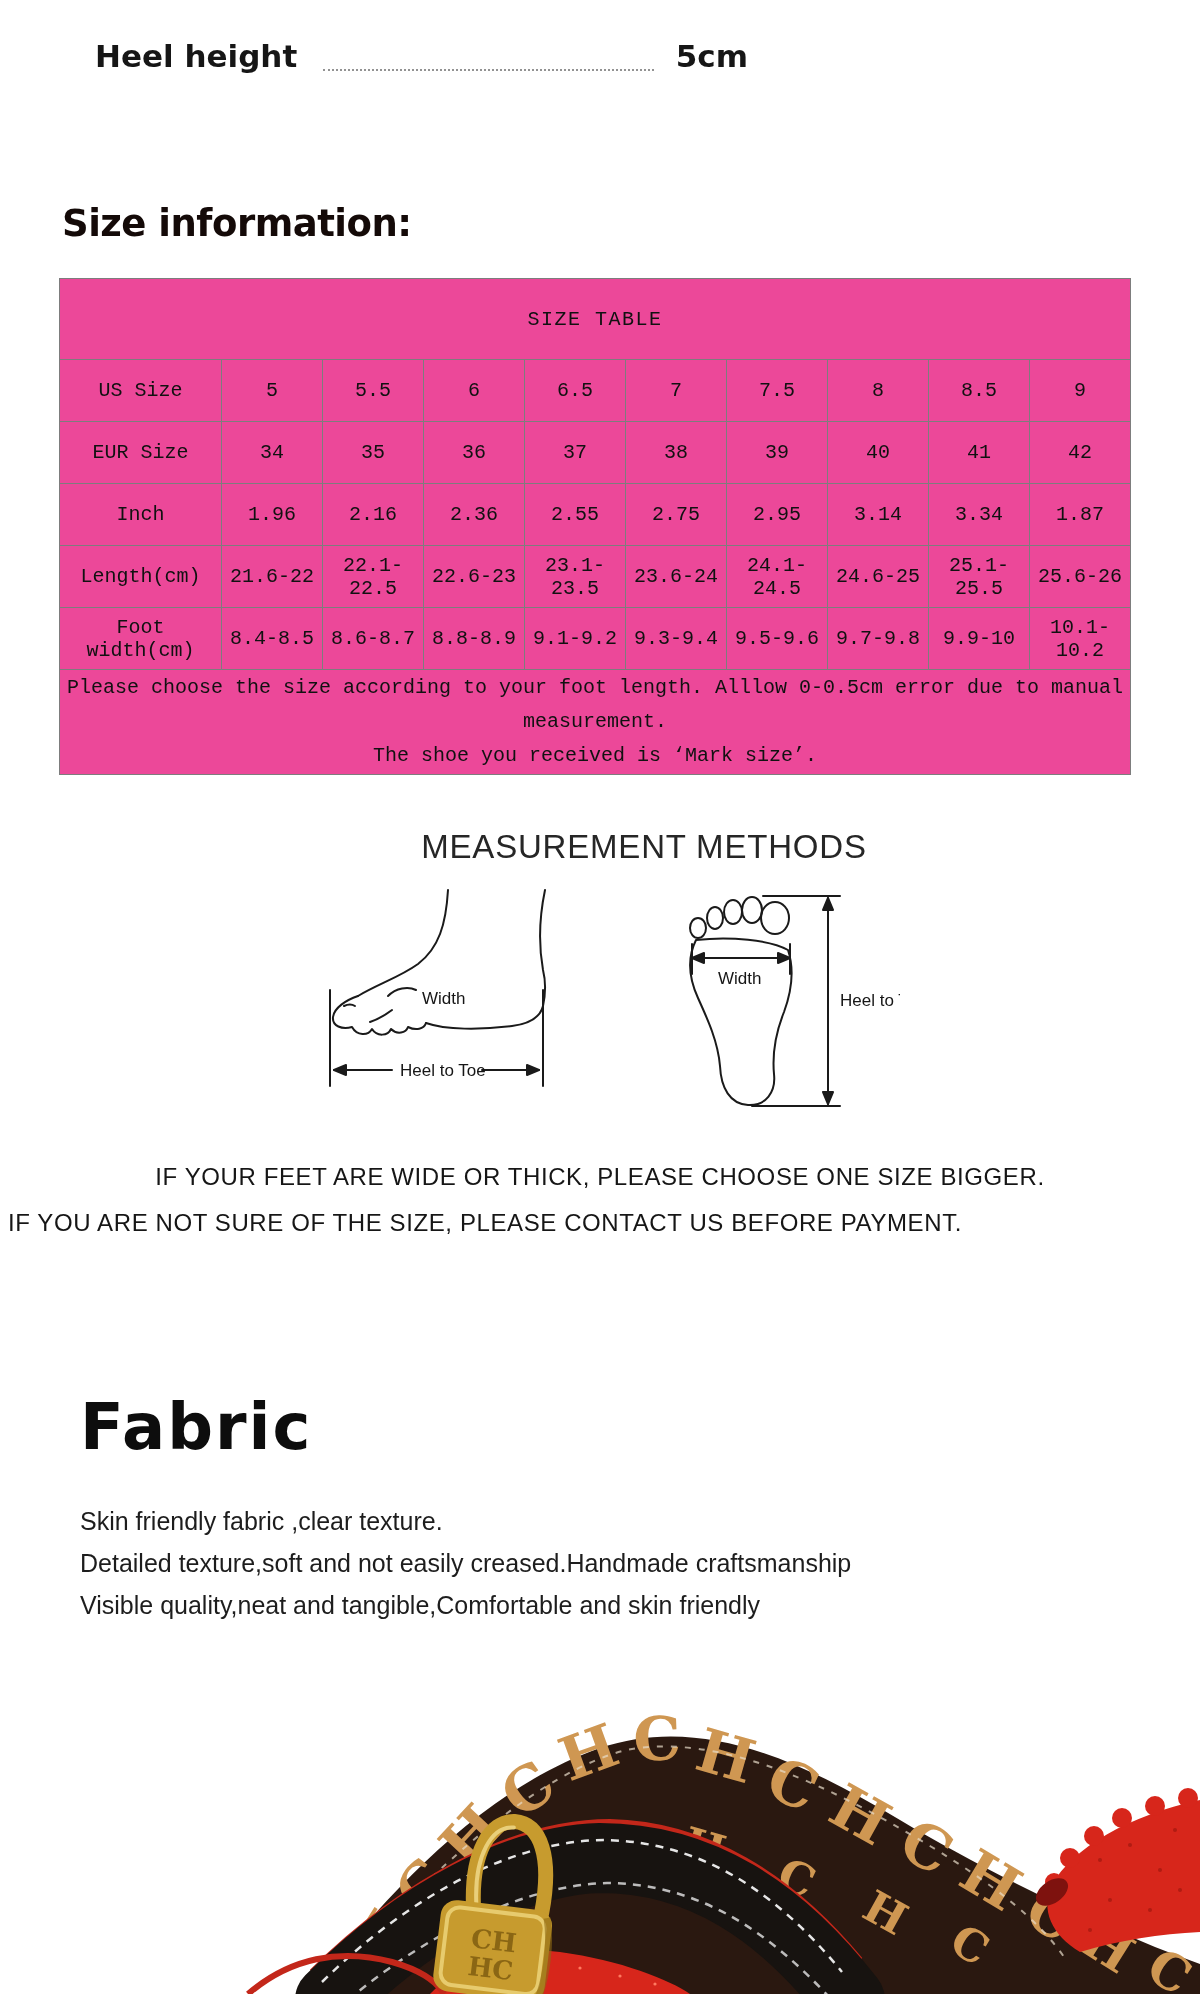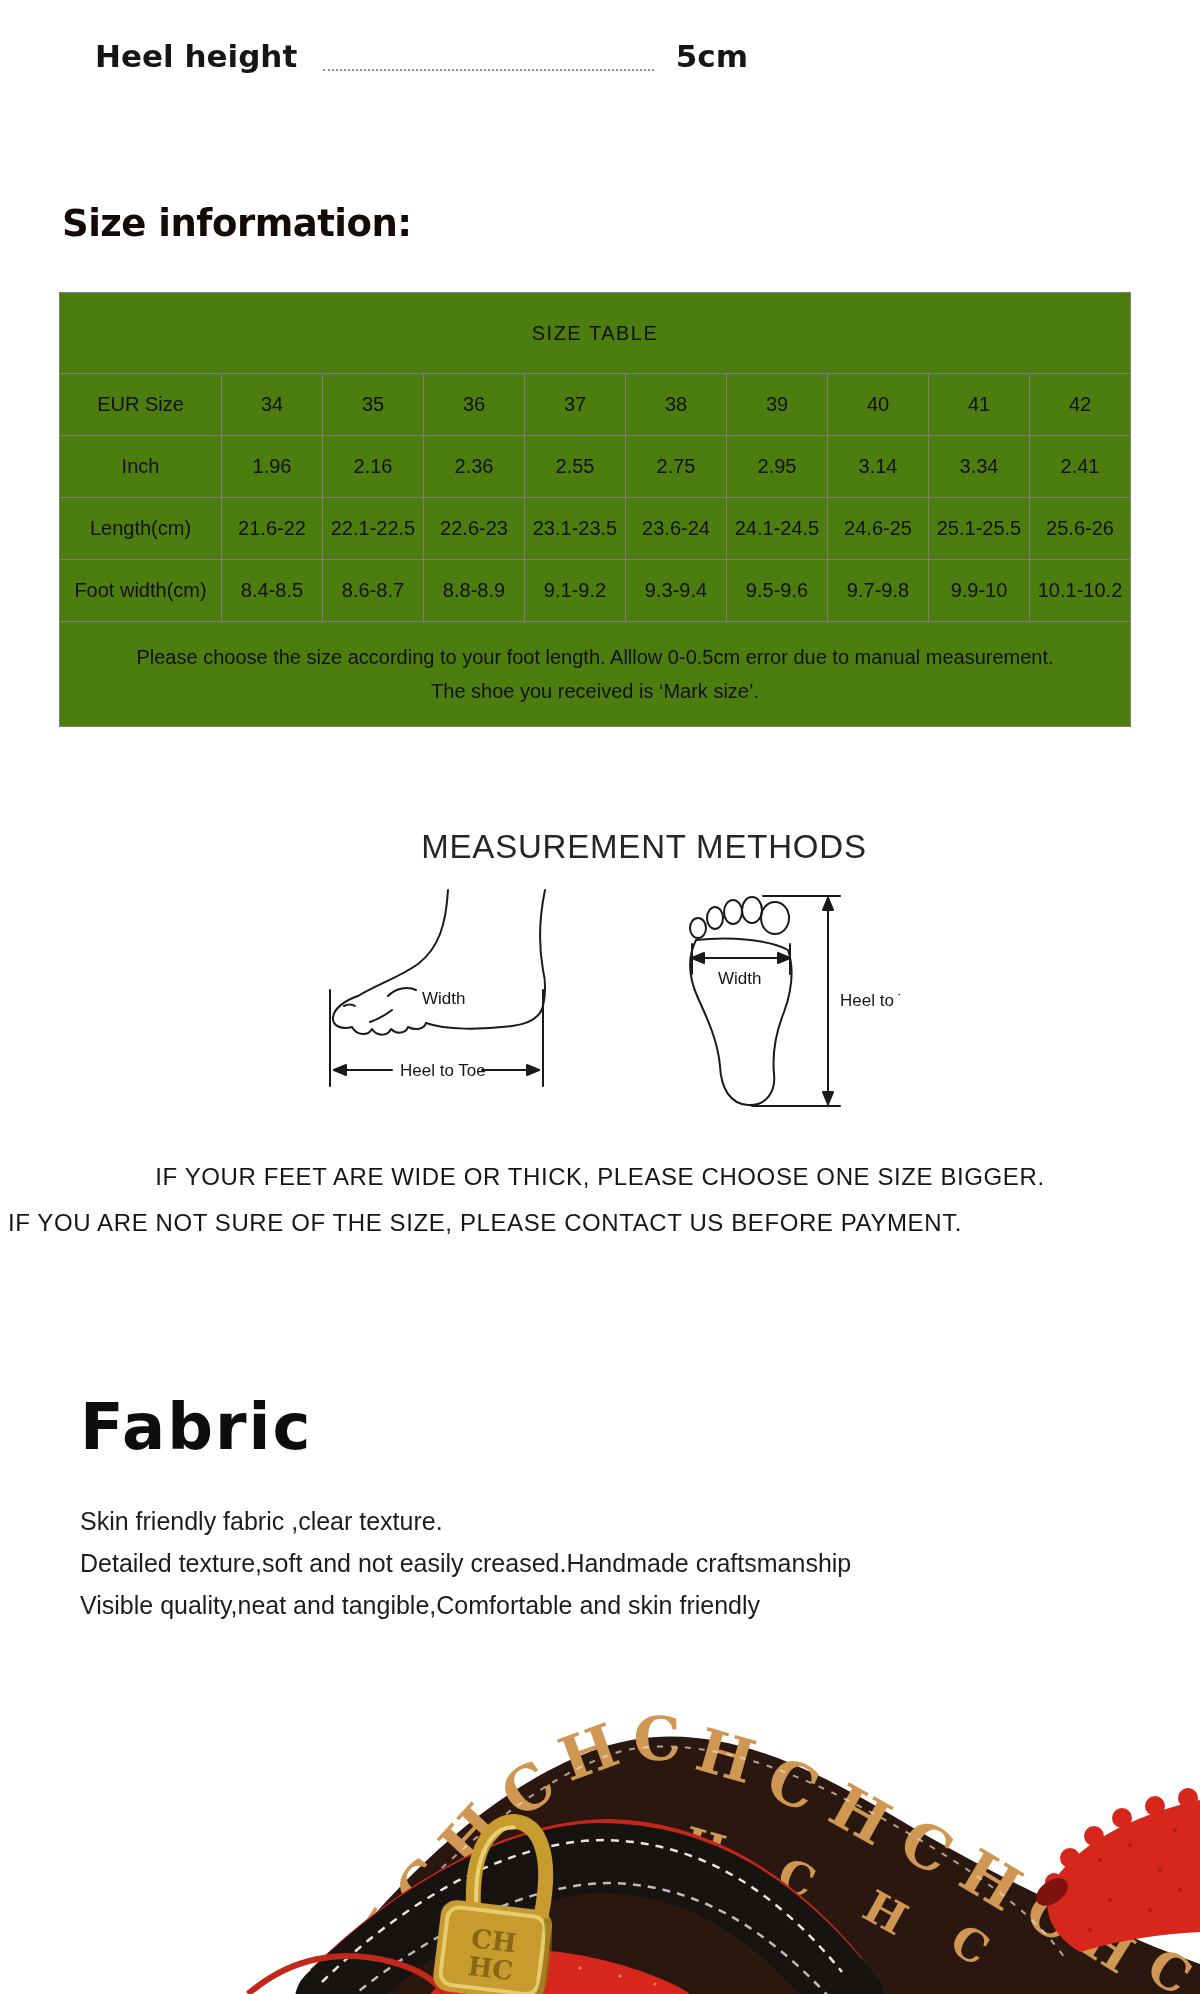--- a/index.html
+++ b/index.html
@@ -8,21 +8,21 @@
 
   
   .heel-row{position:absolute;top:38px;left:95px;width:653px;display:flex;align-items:center;}
   .heel-label,.heel-value{font-family:"DejaVu Sans",sans-serif;font-weight:700;font-size:31px;color:#161616;white-space:nowrap;}
   .dots{flex:1;height:20px;margin:8px 22px 0 26px;border-bottom:2px dotted #929292;}
 
   
   .size-info-title{position:absolute;top:202px;left:62px;font-family:"DejaVu Sans",sans-serif;font-weight:700;font-size:37px;letter-spacing:-0.5px;color:#140a08;}
 
   
-  table.size-table{position:absolute;top:292px;left:59px;width:1072px;border-collapse:collapse;table-layout:fixed;background:#4d7c0f;}
+  table.size-table{position:absolute;top:278px;left:59px;width:1072px;border-collapse:collapse;table-layout:fixed;background:#ec4899;font-family:Liberation Mono, monospace;}
   table.size-table td{border:1px solid #7d7d7d;text-align:center;vertical-align:middle;font-size:20px;color:#111;padding:0;}
   td.tbl-title{height:80px;font-size:30px;letter-spacing:1.5px;color:#151515;}
   tr.data-row td{height:61px;}
   td.row-label{font-size:20px;}
   td.note-cell{height:104px;font-size:22px;line-height:34px;}
 
   
   .measure-title{position:absolute;top:828px;left:0;width:100%;text-align:center;font-size:33px;letter-spacing:0.8px;color:#262626;padding-left:44px;}
   .measure-svg{position:absolute;top:878px;left:300px;}
   .diagram-label{font-size:17px;fill:#161616;font-family:"Liberation Sans",sans-serif;}
@@ -55,20 +55,32 @@
   <table class="size-table">
     <colgroup>
       <col style="width:162px">
       <col span="9" style="width:101px">
     </colgroup>
     <tbody>
       <tr>
         <td class="tbl-title" colspan="10">SIZE TABLE</td>
       </tr>
 
+      <tr class="data-row">
+          <td class="row-label">US Size</td>
+          <td>5</td>
+          <td>5.5</td>
+          <td>6</td>
+          <td>6.5</td>
+          <td>7</td>
+          <td>7.5</td>
+          <td>8</td>
+          <td>8.5</td>
+          <td>9</td>
+        </tr>
         <tr class="data-row">
           <td class="row-label">EUR Size</td>
           <td>34</td>
           <td>35</td>
           <td>36</td>
           <td>37</td>
           <td>38</td>
           <td>39</td>
           <td>40</td>
           <td>41</td>
@@ -77,21 +89,21 @@
         <tr class="data-row">
           <td class="row-label">Inch</td>
           <td>1.96</td>
           <td>2.16</td>
           <td>2.36</td>
           <td>2.55</td>
           <td>2.75</td>
           <td>2.95</td>
           <td>3.14</td>
           <td>3.34</td>
-          <td>2.41</td>
+          <td>1.87</td>
         </tr>
         <tr class="data-row">
           <td class="row-label">Length(cm)</td>
           <td>21.6-22</td>
           <td>22.1-22.5</td>
           <td>22.6-23</td>
           <td>23.1-23.5</td>
           <td>23.6-24</td>
           <td>24.1-24.5</td>
           <td>24.6-25</td>

